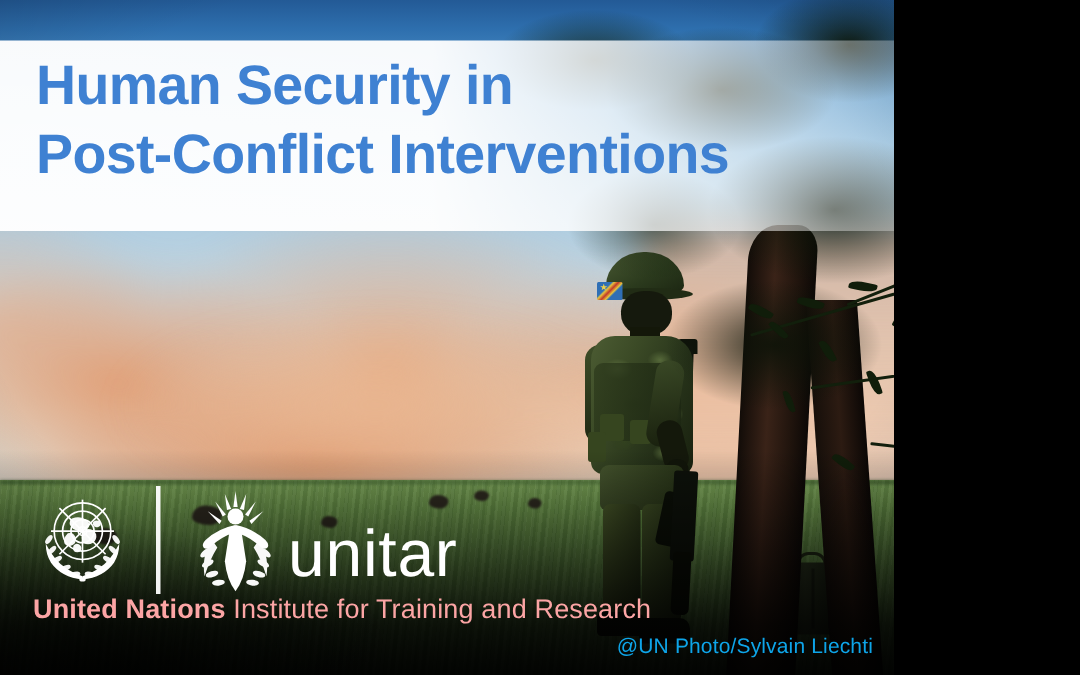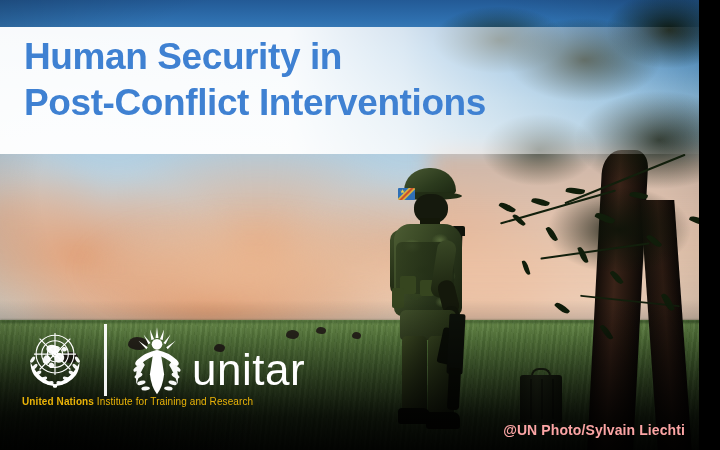--- a/index.html
+++ b/index.html
@@ -7,21 +7,21 @@
   html, body {
     width:720px; height:450px;
     background:#000;
     font-family:"Liberation Sans", sans-serif;
     overflow:hidden;
   }
 
   
   .slide {
     position:relative;
-    width:699px; height:450px;
+    width:596px; height:450px;
     overflow:hidden;
     background:#0b1206;
   }
 
   
   .photo { position:absolute; inset:0; overflow:hidden; }
 
   
   .sky {
     position:absolute; left:0; top:0; width:720px; height:326px;
@@ -284,34 +284,33 @@
   .logo-figure { position:absolute; left:100px; top:0; width:74px; height:72px; }
   .logo-word {
     position:absolute; left:172px; top:24px;
     font-family:"Liberation Sans", sans-serif;
     font-size:44px; font-weight:300; letter-spacing:.5px;
     color:#fff; line-height:44px;
   }
   .logo-tagline {
     position:absolute; left:2px; top:72px;
     font-family:"Liberation Sans", sans-serif;
-    font-size:10px; color:#eab308; white-space:nowrap;
+    font-size:18px; color:#fca5a5; white-space:nowrap;
     letter-spacing:.1px;
   }
   .logo-tagline b { font-weight:bold; }
   .logo-tagline span { font-weight:500; }
 
   
   .credit {
     position:absolute; right:14px; bottom:12px;
     font-family:"Liberation Sans", sans-serif;
     font-size:14px;
-    color:#fca5a5;
+    color:#0ea5e9;
     letter-spacing:.1px;
-    font-weight:bold;
   }
 </style>
 </head>
 <body>
 
 <div class="slide">
 
   <div class="photo">
 
     <div class="sky"></div>

